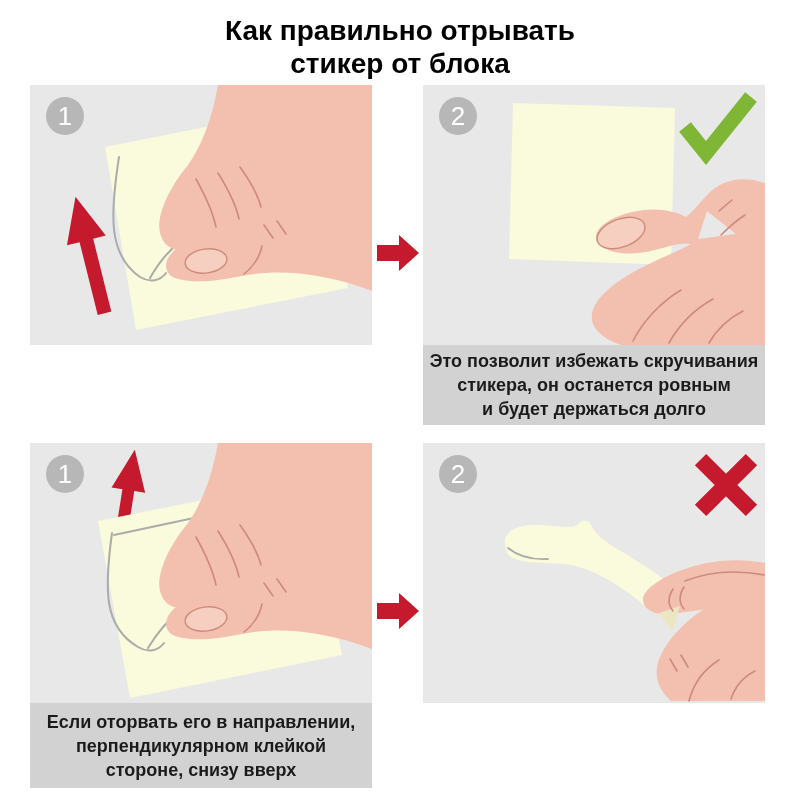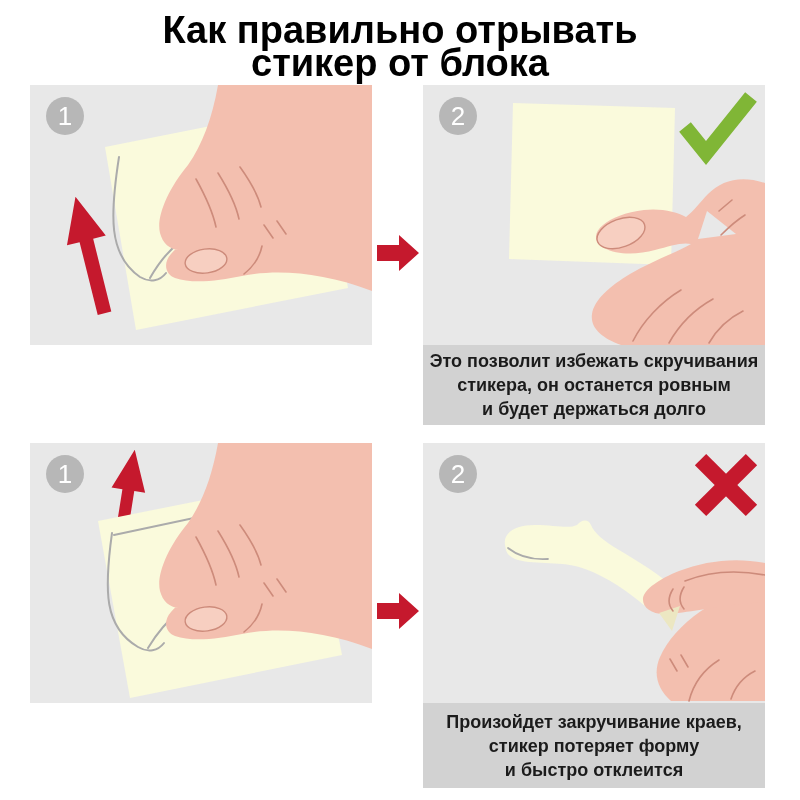--- a/index.html
+++ b/index.html
@@ -1,19 +1,19 @@
 <!DOCTYPE html>
 <html style="--page-bg: #ffffff; --panel-bg: #e8e8e8; --caption-bg: #d2d2d2; --badge-bg: #b7b7b7; --badge-text: #ffffff; --accent-red: #c5192d; --success-green: #80b636; --sticker-cream: #fafadc; --sticker-shadow: #ece7c2; --hand-pink: #f3bfaf; --nail-pink: #f7cfc1; --hand-line: #cd8b7b; --curl-line: #ababab; --text-color: #1b1b1b;"><head>
 <meta charset="utf-8">
 <style>
   html,body{margin:0;padding:0;}
   body{width:800px;height:800px;background:var(--page-bg,#fff);position:relative;overflow:hidden;
        font-family:"Liberation Sans","DejaVu Sans",sans-serif;}
   .title{position:absolute;top:14px;left:0;width:800px;text-align:center;
-         font-size:38px;font-weight:600;line-height:33px;color:#000;white-space:pre-line;}
+         font-size:28px;font-weight:600;line-height:33px;color:#000;white-space:pre-line;}
   .panel{position:absolute;width:342px;}
   .canvas{position:relative;width:342px;height:260px;background:var(--panel-bg);overflow:hidden;}
   .canvas > svg.art{position:absolute;left:0;top:0;width:342px;height:260px;}
   .badge{position:absolute;left:16px;top:12px;width:38px;height:38px;border-radius:50%;
          background:var(--badge-bg);color:var(--badge-text);display:flex;align-items:center;
          justify-content:center;font-size:26px;font-weight:400;z-index:3;}
   .caption{width:342px;background:var(--caption-bg);display:flex;align-items:center;justify-content:center;
            text-align:center;font-size:18px;font-weight:600;line-height:24px;color:var(--text-color);
            white-space:pre-line;}
   .cap-r1{height:80px;}
@@ -105,20 +105,23 @@
       <g transform="translate(96,62) rotate(9)">
         <polygon style="fill:var(--accent-red)" points="0,-56 17,-15 6,-15 6,36 -6,36 -6,-15 -17,-15"></polygon>
       </g>
       <polygon style="fill:var(--sticker-cream)" points="68,78 278,36 312,212 100,255"></polygon>
       <path style="fill:none;stroke:var(--curl-line);stroke-width:2;stroke-linecap:round" d="M 84,92 L 272,52"></path>
       <path style="fill:none;stroke:var(--curl-line);stroke-width:2;stroke-linecap:round" d="M 82,90 C 74,148 74,184 108,204 C 118,210 128,208 134,200"></path>
       <path style="fill:none;stroke:var(--curl-line);stroke-width:2;stroke-linecap:round" d="M 118,205 C 138,172 160,158 184,152 L 288,124"></path>
       <use href="#grip-hand"></use>
     </svg>
   </div>
+  <div class="caption cap-r2">Если оторвать его в направлении,
+перпендикулярном клейкой
+стороне, снизу вверх</div>
 </div>
 
 <div class="panel" id="panel-3">
   <div class="canvas">
     <div class="badge">
       <span>2</span>
     </div>
     <svg class="art" viewBox="0 0 342 260">
       <path style="fill:var(--hand-pink)" d="M 342,148 C 318,148 296,156 278,168 C 258,182 244,198 237,214
                C 230,230 234,246 248,258 L 342,258 Z"></path>
@@ -141,23 +144,20 @@
         <path d="M 247,216 l 7,12 M 258,212 l 7,12"></path>
       </g>
     </svg>
     <svg class="result-icon" style="left:268px;top:8px" width="70" height="68" viewBox="0 0 70 68">
       <g transform="translate(35,34)">
         <rect x="-36" y="-8" width="72" height="16" transform="rotate(45)" style="fill:var(--accent-red)"></rect>
         <rect x="-36" y="-8" width="72" height="16" transform="rotate(-45)" style="fill:var(--accent-red)"></rect>
       </g>
     </svg>
   </div>
-  <div class="caption cap-r2">Произойдет закручивание краев,
-стикер потеряет форму
-и быстро отклеится</div>
 </div>
 
 <svg class="flow-arrow" id="flow-0" viewBox="0 0 42 36">
   <polygon style="fill:var(--accent-red)" points="0,10 22,10 22,0 42,18 22,36 22,26 0,26"></polygon>
 </svg>
 <svg class="flow-arrow" id="flow-1" viewBox="0 0 42 36">
   <polygon style="fill:var(--accent-red)" points="0,10 22,10 22,0 42,18 22,36 22,26 0,26"></polygon>
 </svg>
 
 </body></html>

